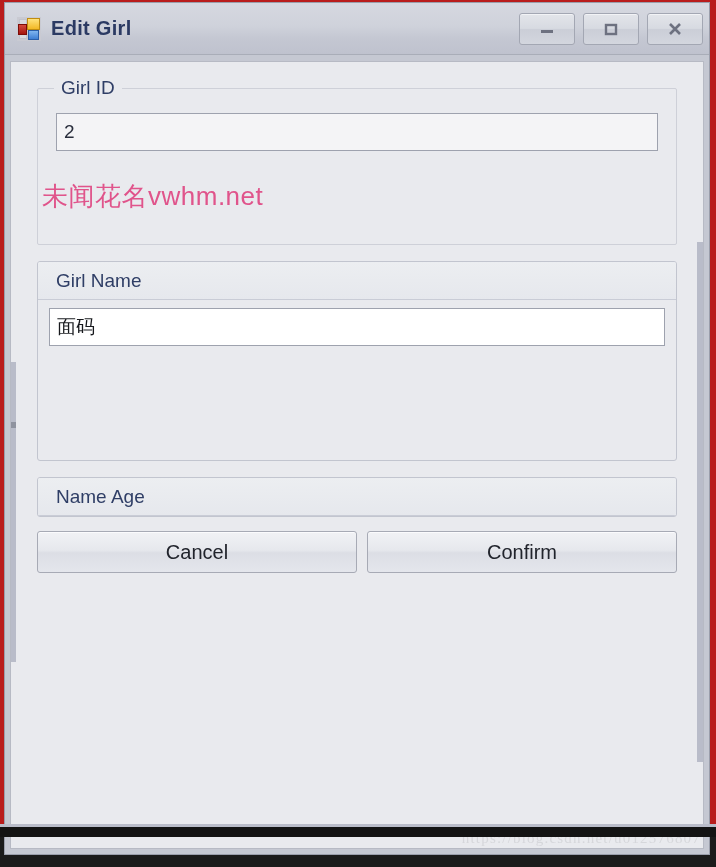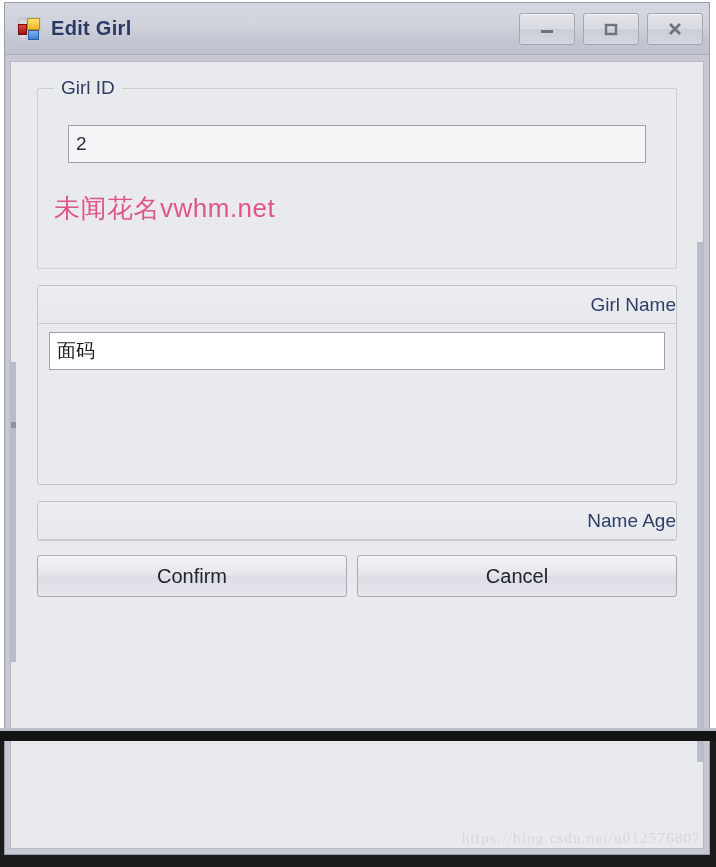--- a/index.html
+++ b/index.html
@@ -11,22 +11,22 @@
     width: 716px;
     height: 867px;
     overflow: hidden;
     font-family: "Liberation Sans", "DejaVu Sans", sans-serif;
   }
 
   
   #desktop {
     position: absolute;
     left: 0; top: 0;
-    width: 716px; height: 741px;
-    background: #ffffff;
+    width: 716px; height: 837px;
+    background: #b91c1c;
   }
 
   
   #window {
     position: absolute;
     left: 4px; top: 2px;
     width: 706px;
     height: 853px;
     background: #c5c8d2;
     border: 1px solid #9a9eab;
@@ -129,21 +129,21 @@
     width: 6px; height: 520px;
     background: #b9bcc9;
   }
 
   
   .groupbox {
     position: relative;
     border: 1px solid #ced0d8;
     border-radius: 2px;
     margin: 16px 14px 0 14px;
-    padding: 16px;
+    padding: 4px;
     box-sizing: border-box;
     background: #e9eaee;
   }
   .groupbox > .gb-legend {
     position: absolute;
     top: -12px;
     left: 16px;
     padding: 0 7px;
     background: #e9eaee;
     font-size: 19px;
@@ -153,21 +153,20 @@
 
   
   .panel {
     position: relative;
     border: 1px solid #c2c5cf;
     border-radius: 3px;
     margin: 16px 14px 0 14px;
     background: #e9eaee;
     box-sizing: border-box;
     overflow: hidden;
-    text-align: right;
   }
   .panel-head {
     height: 38px;
     line-height: 38px;
     padding-left: 18px;
     font-size: 19px;
     color: #2f3e66;
     background: linear-gradient(to bottom,#eceef1 0%,#e6e8ed 100%);
     border-bottom: 1px solid #c9ccd6;
     box-sizing: border-box;
@@ -324,22 +323,22 @@
             <span>面码</span>
           </div>
         </div>
       </div>
 
       <div class="panel">
         <div class="panel-head">Name Age</div>
       </div>
 
       <div id="button-row">
+        <div class="form-btn" id="cancel-btn">Cancel</div>
         <div class="form-btn" id="confirm-btn">Confirm</div>
-        <div class="form-btn" id="cancel-btn">Cancel</div>
       </div>
 
       <div id="csdn-watermark">https://blog.csdn.net/u012576807</div>
     </div>
   </div>
 
   <div id="bottom-frame"></div>
   <div id="bottom-shadow"></div>
 </div>
 

